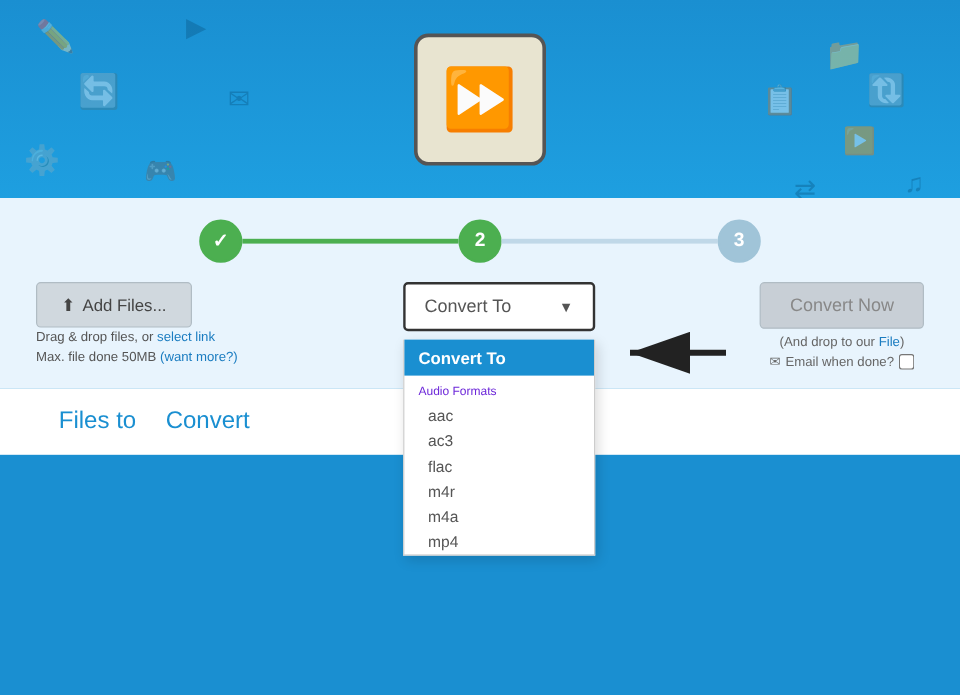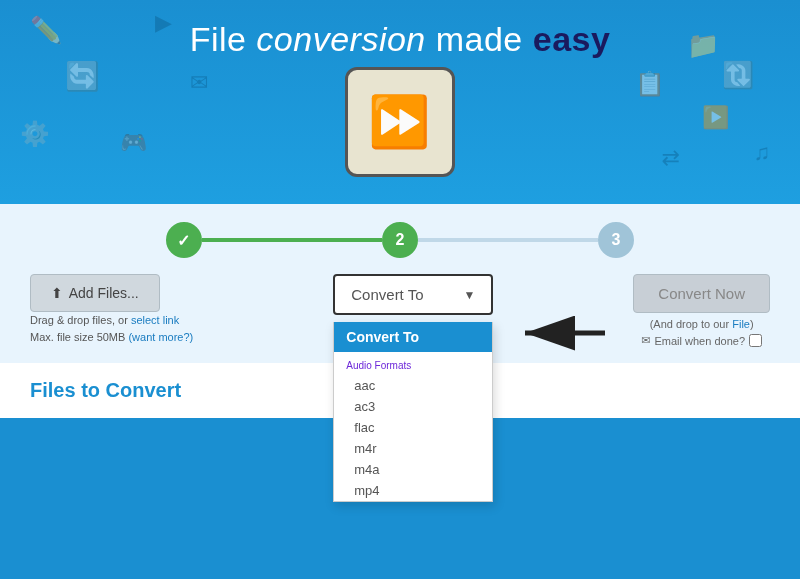--- a/index.html
+++ b/index.html
@@ -253,21 +253,22 @@
     
     .bottom-section {
       background: white;
       padding: 16px 30px;
     }
     .files-title {
       font-size: 20px;
       color: #1a8fd1;
     }
     .files-title span {
-      font-weight: bold;
+      font-weight: normal;
+      margin-left: 19px;
     }
   </style>
 </head>
 <body>
 
 <div class="hero">
 
   <div class="bg-icons">
 
     <span class="bg-icon" style="top:15px; left:30px; font-size:26px;">✏️</span>
@@ -288,23 +289,20 @@
 
     <span class="bg-icon" style="top:105px; right:70px; font-size:22px;">▶️</span>
 
     <span class="bg-icon" style="top:140px; right:30px; font-size:22px;">♫</span>
 
     <span class="bg-icon" style="top:70px; right:135px; font-size:24px;">📋</span>
 
     <span class="bg-icon" style="top:145px; right:120px; font-size:22px;">⇄</span>
   </div>
 
-  <h1 class="hero-title">
-    <span>File </span><span class="conversion">conversion</span><span> made </span><span class="easy">easy</span>
-  </h1>
 
   <div class="center-logo">
     <div class="logo-box">
       <span class="logo-arrows">⏩</span>
     </div>
   </div>
 </div>
 
 <div class="conversion-bar">
 
@@ -322,21 +320,21 @@
 
   <div class="controls-row">
 
     <div class="add-files-section">
       <button class="add-files-btn">
         <span>⬆</span>
         <span>Add Files...</span>
       </button>
       <div class="add-files-hint">
         <span>Drag &amp; drop files, or</span> <a href="#">select link</a><br>
-        <span>Max. file size 50MB</span> <a href="#">(want more?)</a>
+        <span>Max. file done 50MB</span> <a href="#">(want more?)</a>
       </div>
     </div>
 
     <div class="convert-to-section">
       <button class="convert-to-btn">
         <span>Convert To</span>
         <span class="arrow-down">▼</span>
       </button>
 
       <div class="dropdown-menu">

